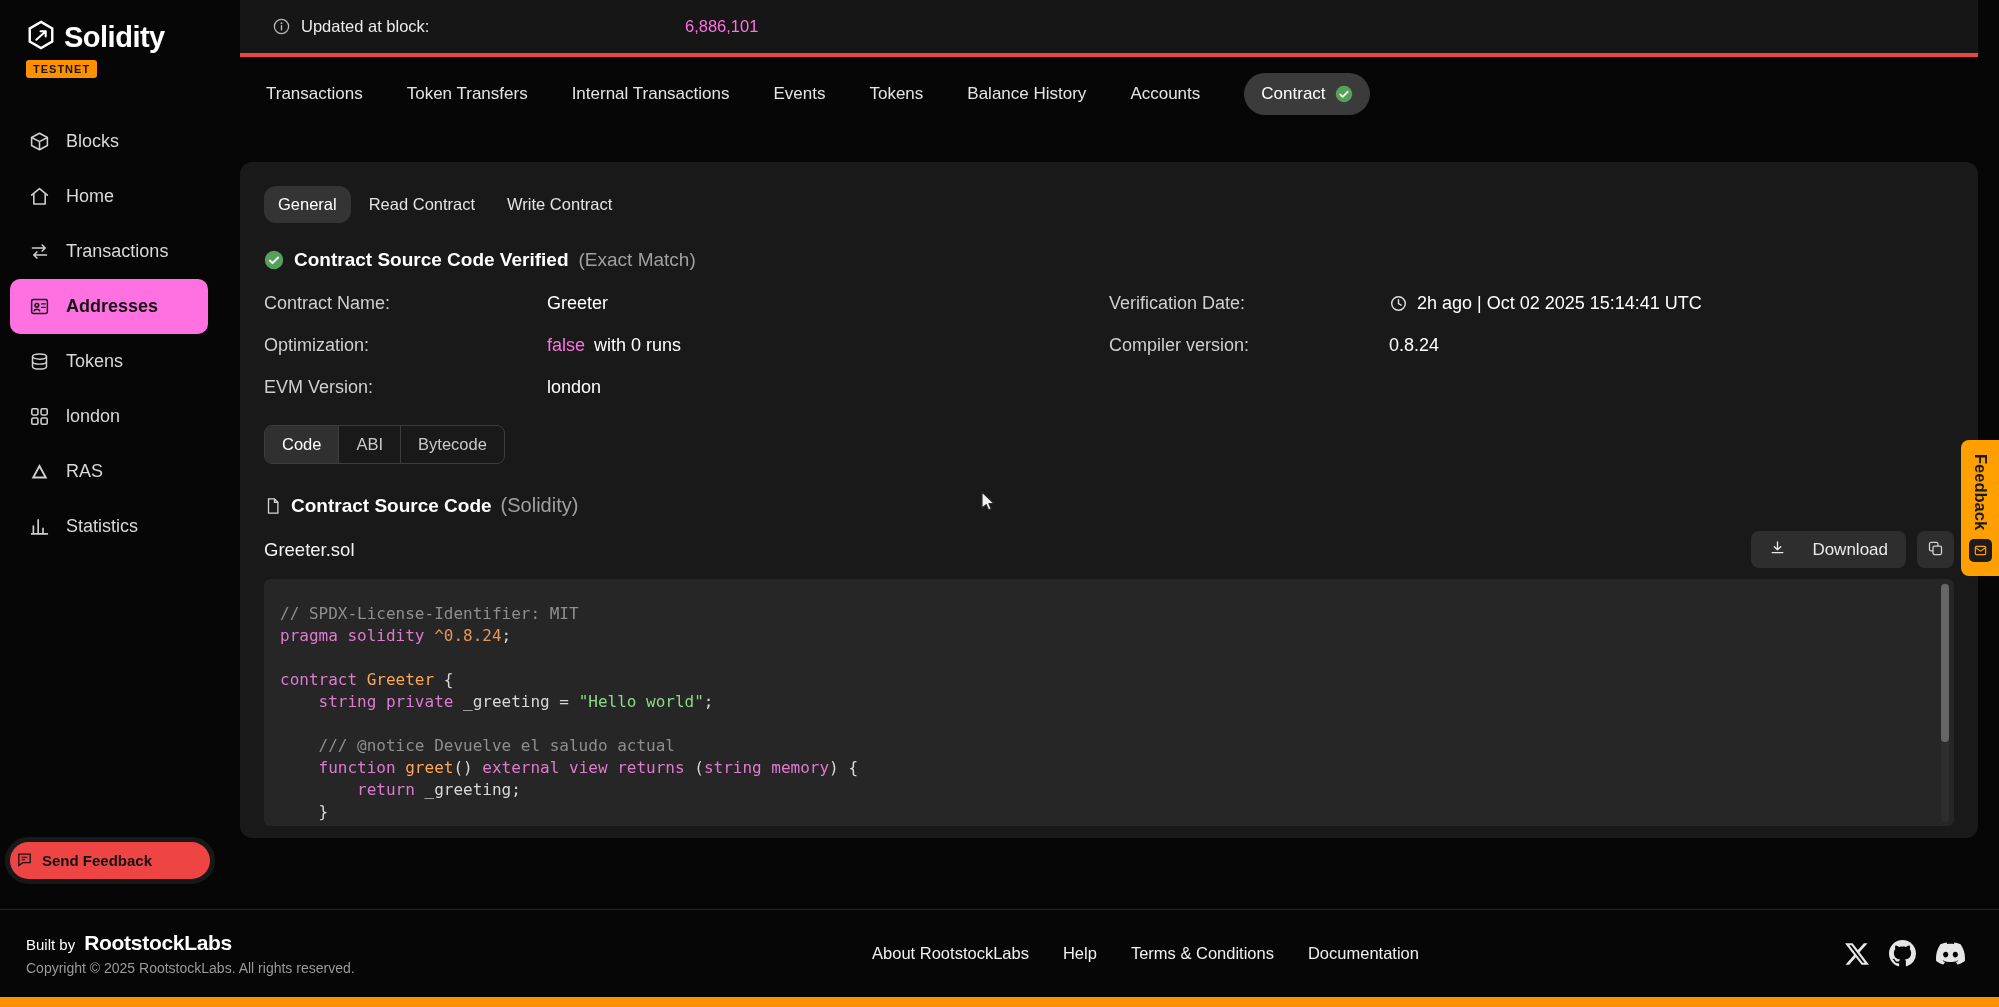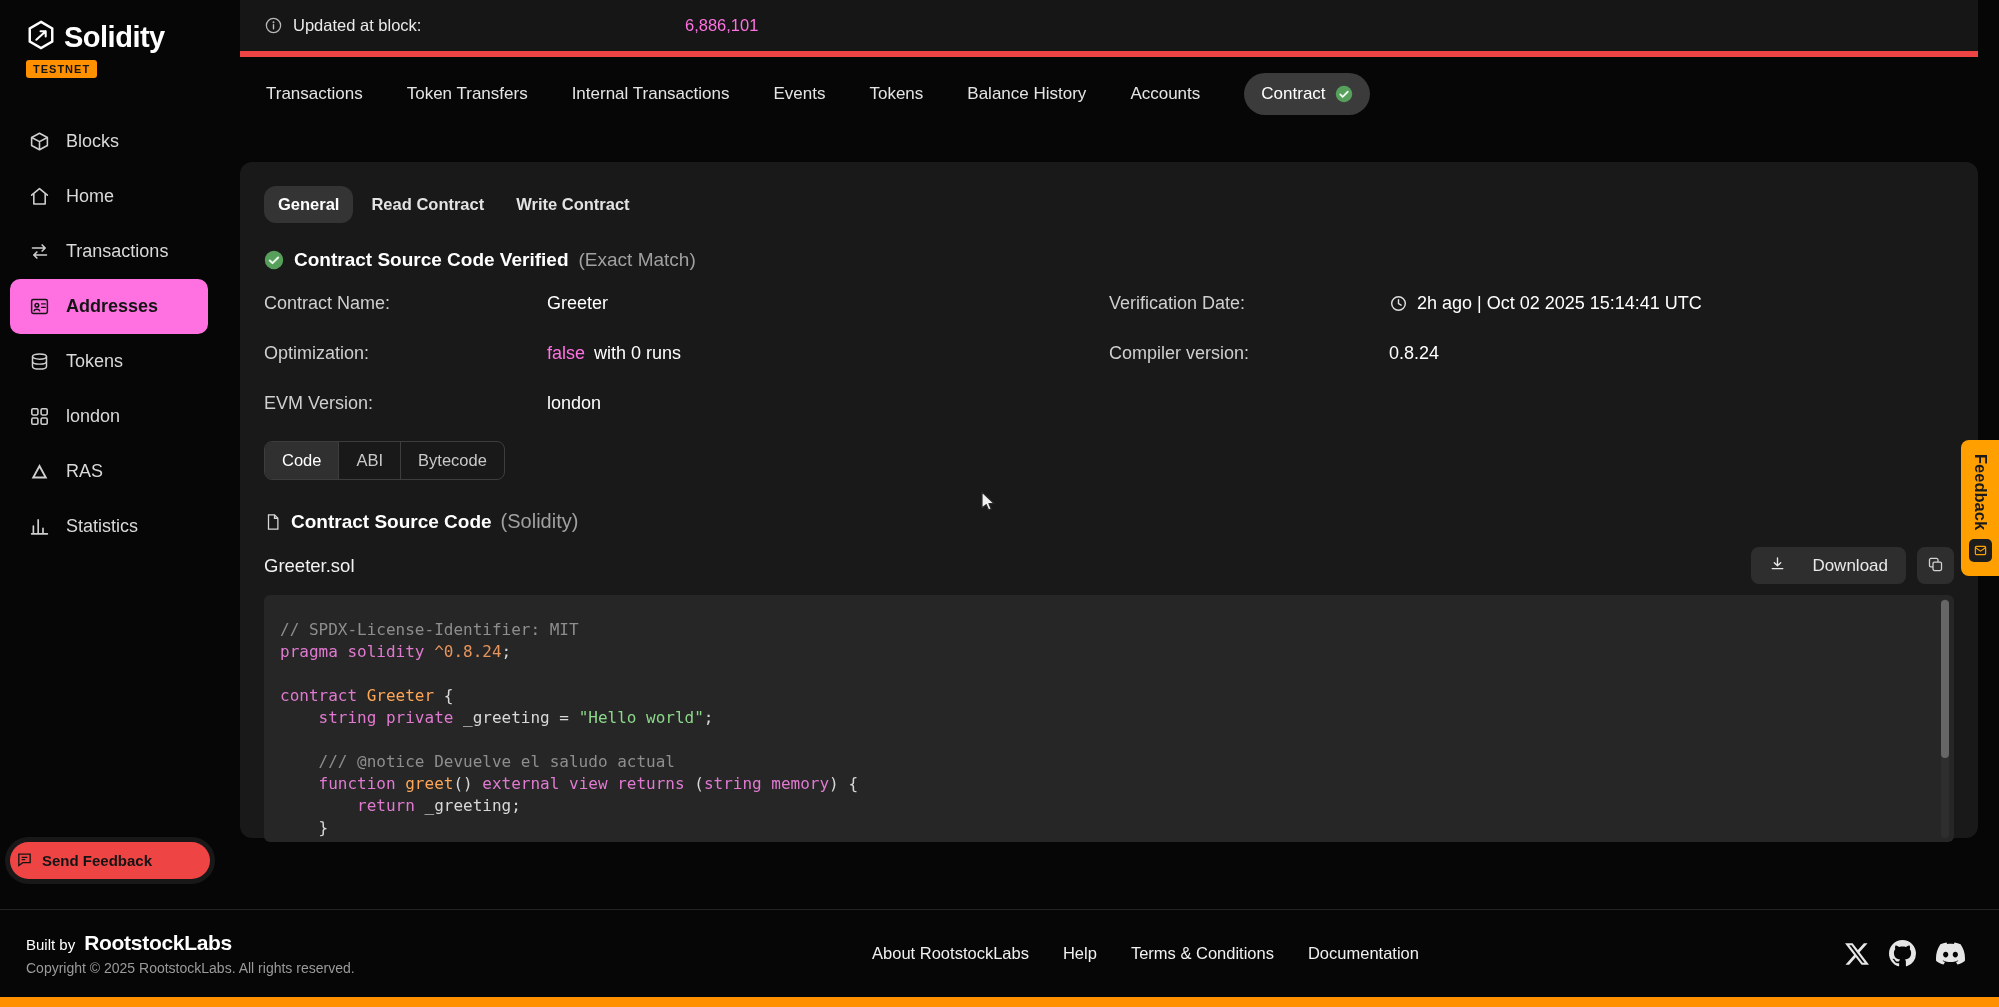--- a/index.html
+++ b/index.html
@@ -17,44 +17,44 @@
   .nav-item { height:55px; display:flex; align-items:center; gap:16px; padding-left:28px; color:#d9d9d9; font-size:18px; cursor:pointer; }
   .nav-item .nav-icon { width:22px; height:22px; display:flex; align-items:center; justify-content:center; color:#cfcfcf; }
   .nav-item .nav-icon svg { width:21px; height:21px; }
   .nav-item.active { background:#ff71e1; color:#141414; font-weight:700; margin:0 10px; padding-left:18px; border-radius:10px; }
   .nav-item.active .nav-icon { color:#141414; }
   .send-feedback { position:absolute; left:10px; bottom:30px; width:200px; height:37px; background:#ef4444; color:#141414; border:none; border-radius:20px; display:flex; align-items:center; gap:9px; font-size:15px; font-weight:600; font-family:inherit; cursor:pointer; box-shadow:0 0 0 5px rgba(40,40,40,.55); }
   .send-feedback svg { width:17px; height:17px; }
 
   
   .main { position:absolute; left:240px; top:0; width:1738px; height:909px; }
-  .topcard { height:57px; background:#161616; border-bottom:6px solid #ef4444; display:flex; align-items:center; padding-left:24px; position:relative; }
+  .topcard { height:57px; background:#161616; border-bottom:4px solid #ef4444; display:flex; align-items:center; padding-left:32px; position:relative; }
   .info-icon { width:19px; height:19px; display:flex; color:#b9b9b9; }
   .info-icon svg { width:19px; height:19px; }
   .updated-label { margin-left:10px; font-size:16.5px; color:#eaeaea; }
   .block-number { position:absolute; left:445px; font-size:16.5px; color:#ff71e1; cursor:pointer; }
 
   .tabs { height:74px; display:flex; align-items:center; padding-left:26px; }
   .tab { margin-right:44px; font-size:17px; color:#e4e4e4; cursor:pointer; white-space:nowrap; }
   .tab.tab-active { margin-right:0; background:#3b3b3b; border-radius:22px; height:42px; display:flex; align-items:center; gap:9px; padding:0 17px; color:#fff; }
   .tab-check svg { width:18px; height:18px; display:block; }
 
   .panel { width:100%; height:676px; margin-top:31px; background:#191919; border-radius:12px; padding:24px; position:relative; }
 
   .subtabs { display:flex; align-items:center; }
-  .subtab { padding:9px 14px; font-size:16.5px; color:#e3e3e3; cursor:pointer; margin-right:4px; border-radius:12px;font-weight:bold; }
+  .subtab { padding:9px 14px; font-size:16.5px; color:#e3e3e3; cursor:pointer; margin-right:4px; border-radius:12px; }
   .subtab.active { background:#343434; color:#fff; }
 
   .verified-row { margin-top:26px; display:flex; align-items:center; gap:10px; }
   .verified-row .check svg { width:20px; height:20px; display:block; }
   .v-title { font-size:19px; font-weight:700; color:#fff; }
   .v-note { font-size:19px; color:#a0a0a0; }
 
   .fields { margin-top:22px; display:flex; }
-  .fields-col { width:845px; display:flex; flex-direction:column;gap:8px; }
+  .fields-col { width:845px; display:flex; flex-direction:column; }
   .fields-col.right { width:auto; flex:1; }
   .field-row { display:flex; align-items:center; margin-bottom:21px; font-size:18px; }
   .field-label { width:283px; color:#cfcfcf; flex-shrink:0; }
   .fields-col.right .field-label { width:280px; }
   .field-value { color:#ffffff; display:flex; align-items:center; gap:9px; }
   .field-value .accent { color:#ff71e1; }
   .val-icon { display:flex; color:#e0e0e0; }
   .val-icon svg { width:19px; height:19px; }
 
   .codetabs { margin-top:6px; display:inline-flex; border:1px solid #3d3d3d; border-radius:8px; overflow:hidden; }

